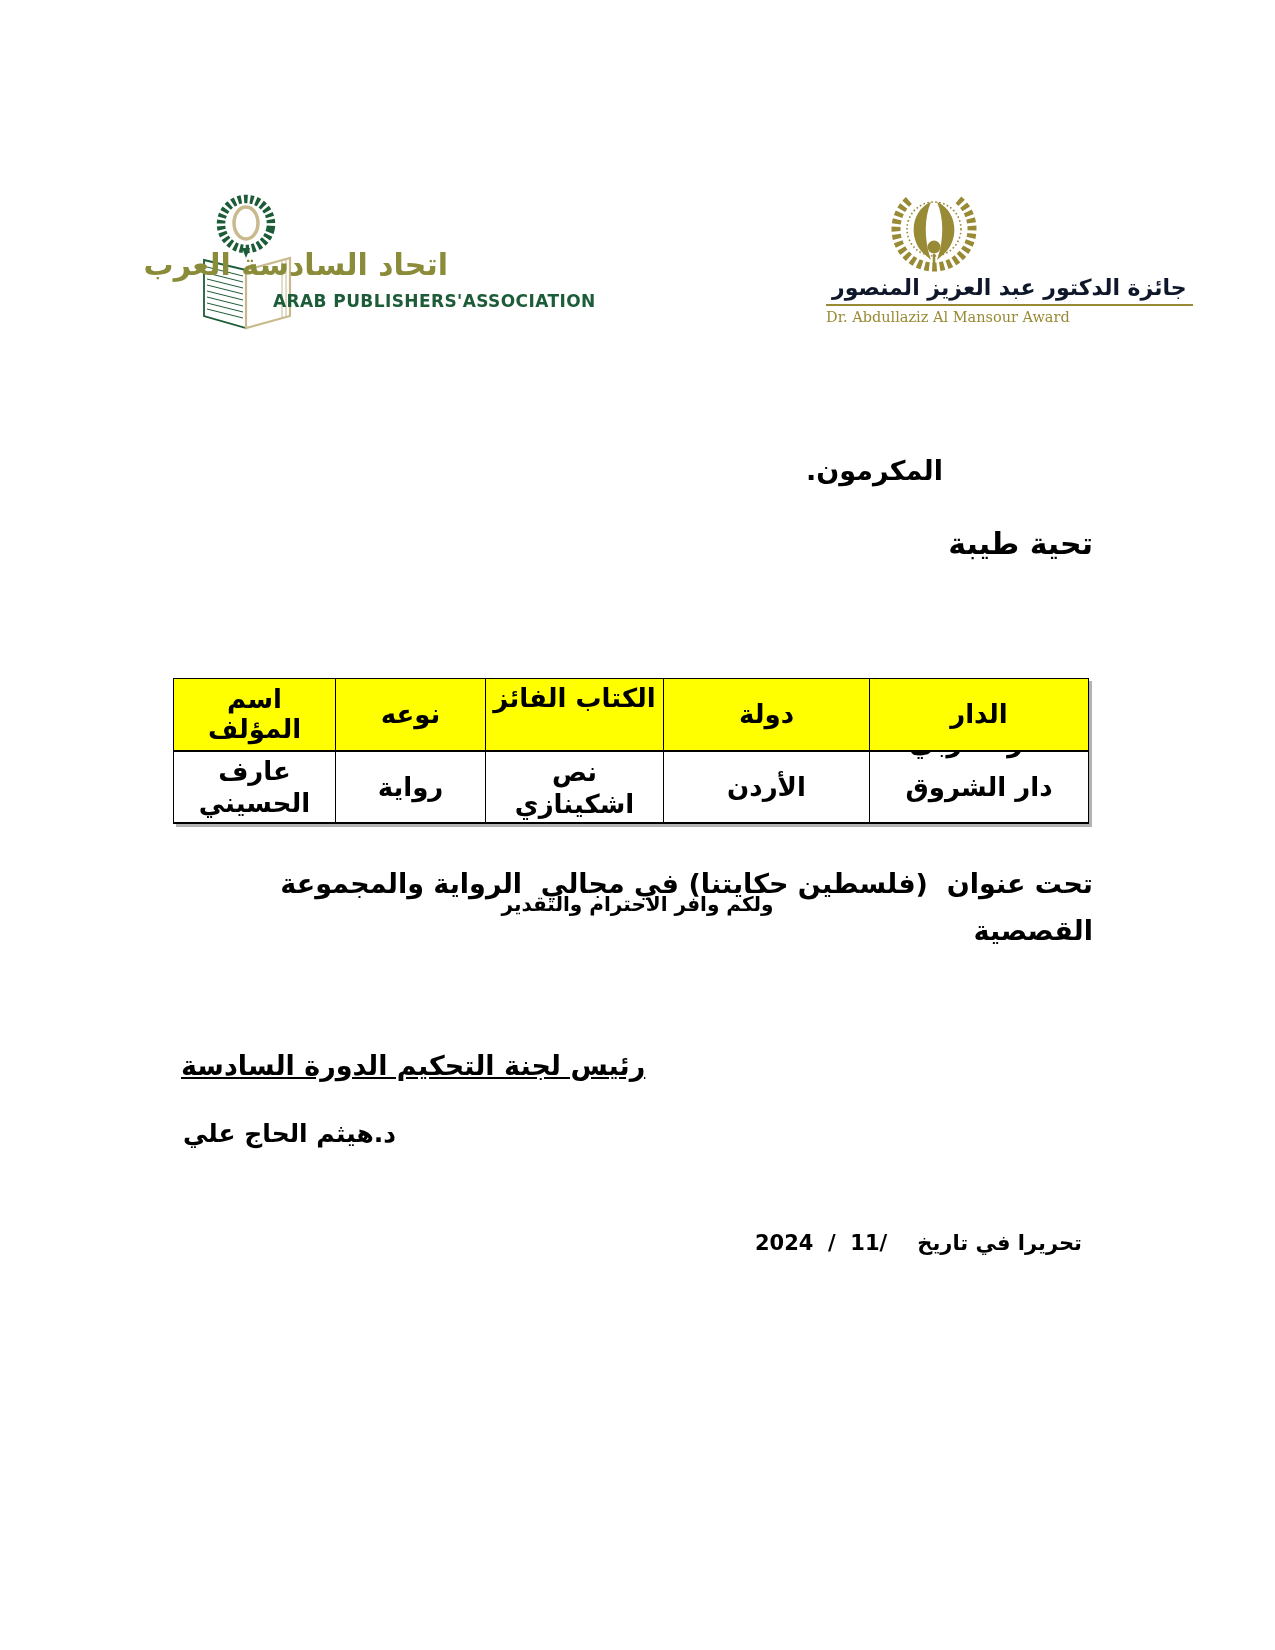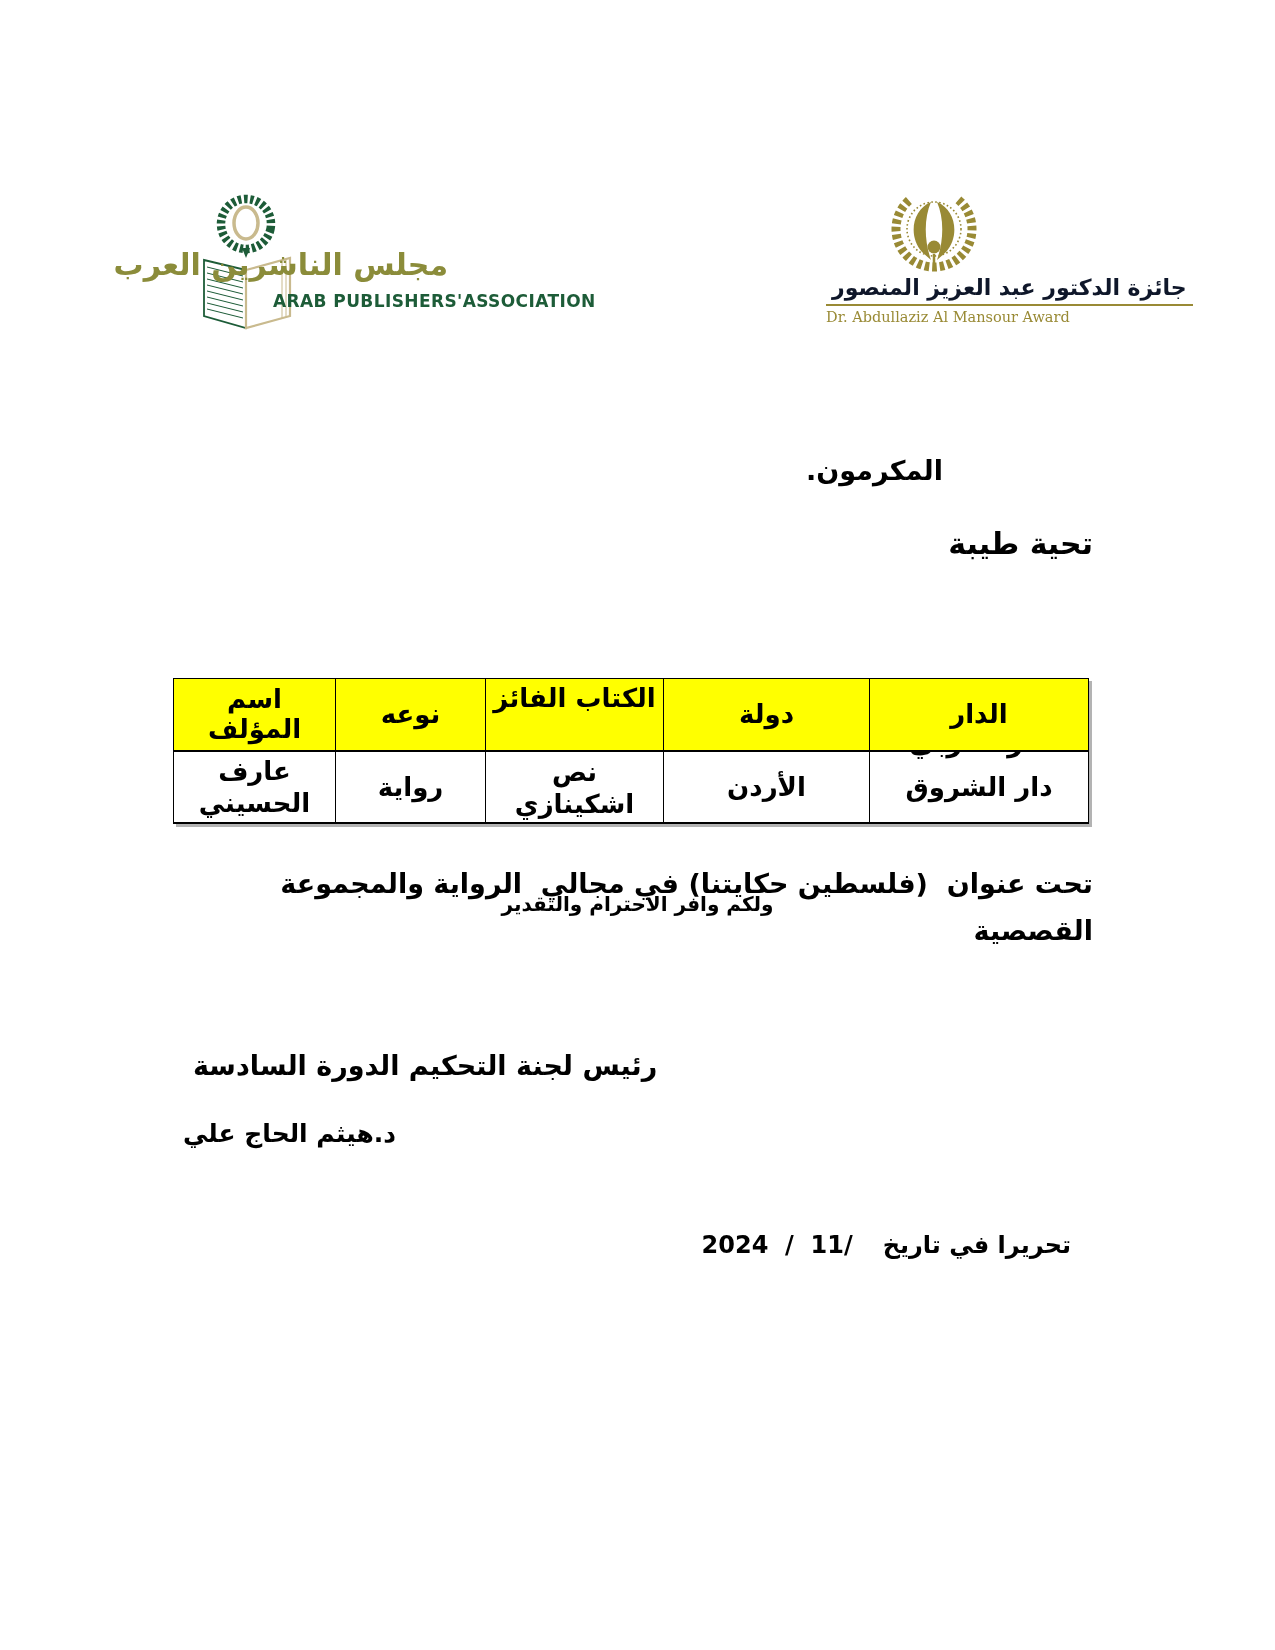--- a/index.html
+++ b/index.html
@@ -76,44 +76,44 @@
     text-align:center; vertical-align:middle;
     padding:0 4px;
     white-space:pre-line;
     overflow:hidden;
   }
   .award-table thead th { background:#ffff00; height:72px; border-bottom:2px solid #000; }
   .award-table tbody td { height:72px; border-bottom:2.5px solid #000; line-height:32px; }
   .award-table .v-top { vertical-align:top; padding-top:4px; }
 
   .closing { top:892px; left:0; right:0; text-align:center; font-size:20px; direction:rtl; }
-  .sig-title { top:1050px; left:193px; direction:rtl; font-size:27px; }
+  .sig-title { top:1050px; left:181px; direction:rtl; font-size:27px;text-decoration:underline; }
   .sig-name { top:1119px; left:183px; direction:rtl; font-size:25px; }
-  .date-line { top:1231px; right:204px; direction:rtl; font-size:24px; }
+  .date-line { top:1231px; right:193px; direction:rtl; font-size:21px; }
   .date-value { direction:ltr; unicode-bidi:isolate; white-space:pre; margin-right:30px; }
 </style>
 </head>
 <body>
 
 <div class="page">
 
   <div class="logo-apa">
     <svg width="105" height="148" viewBox="0 0 105 148">
 
       <circle cx="46" cy="38" r="25" fill="none" stroke="#1d5c38" stroke-width="8.5" stroke-dasharray="3.5 2.6" transform="rotate(12 46 38)"></circle>
       <ellipse cx="46" cy="37" rx="12" ry="16" fill="#ffffff" stroke="#c9ba8e" stroke-width="3.5"></ellipse>
       <path d="M42 62 L46 72 L50 62 Z" fill="#1d5c38"></path>
 
       <path d="M4 74 L46 84 L46 142 L4 130 Z" fill="#ffffff" stroke="#1d5c38" stroke-width="1.8"></path>
       <path d="M7 81 L43 90 M7 87 L43 96 M7 93 L43 102 M7 99 L43 108 M7 105 L43 114 M7 111 L43 120 M7 117 L43 126 M7 123 L43 132" stroke="#1d5c38" stroke-width="1"></path>
       <path d="M46 84 L90 72 L90 130 L46 142 Z" fill="#ffffff" stroke="#c9ba8e" stroke-width="2.2"></path>
       <path d="M86 74 L86 132 M82 75 L82 133" stroke="#c9ba8e" stroke-width="1"></path>
     </svg>
     <div class="apa-text">
-      <div class="apa-arabic">مجلس الناشرين العرب</div>
+      <div class="apa-arabic">اتحاد السادسة العرب</div>
       <div class="apa-english">ARAB PUBLISHERS'ASSOCIATION</div>
     </div>
   </div>
 
   <div class="logo-award">
     <svg width="130" height="92" viewBox="0 0 130 92">
 
       <path d="M89.4 16.9 A38 38 0 1 1 40.6 16.9" fill="none" stroke="#998a35" stroke-width="9" stroke-dasharray="4.5 3"></path>
 
       <circle cx="65" cy="46" r="27" fill="none" stroke="#998a35" stroke-width="1.6" stroke-dasharray="1.6 2.4"></circle>

